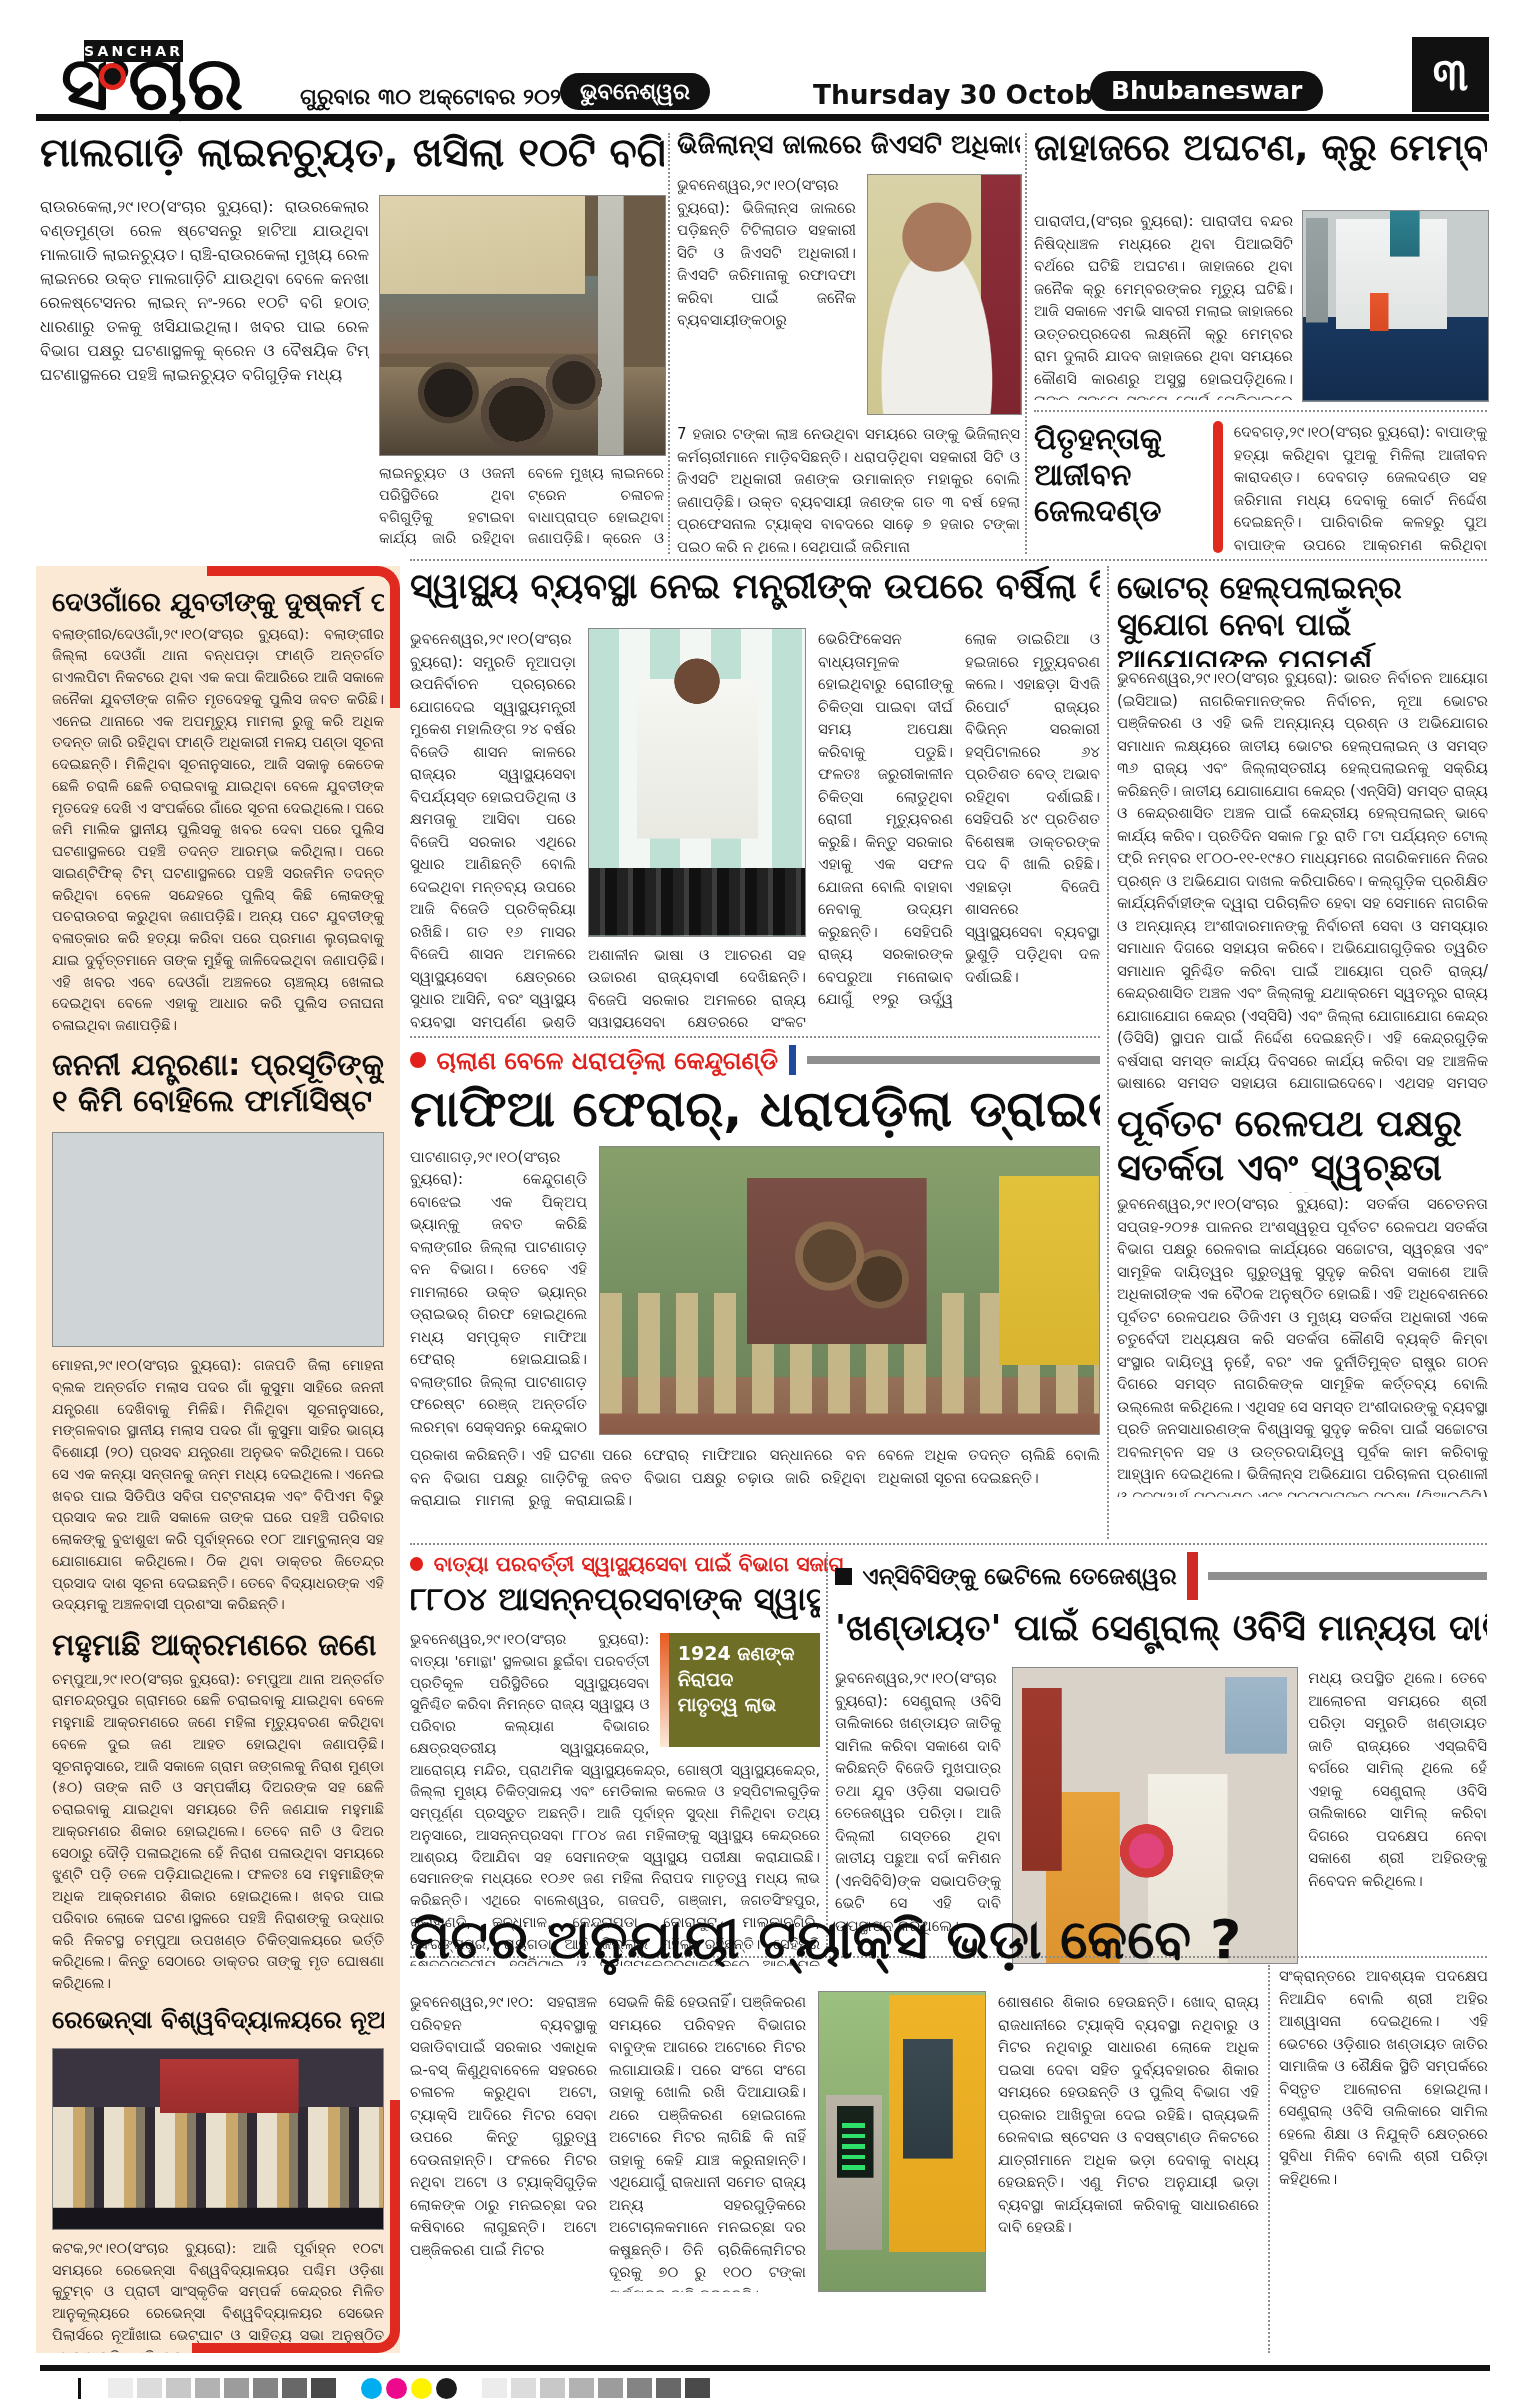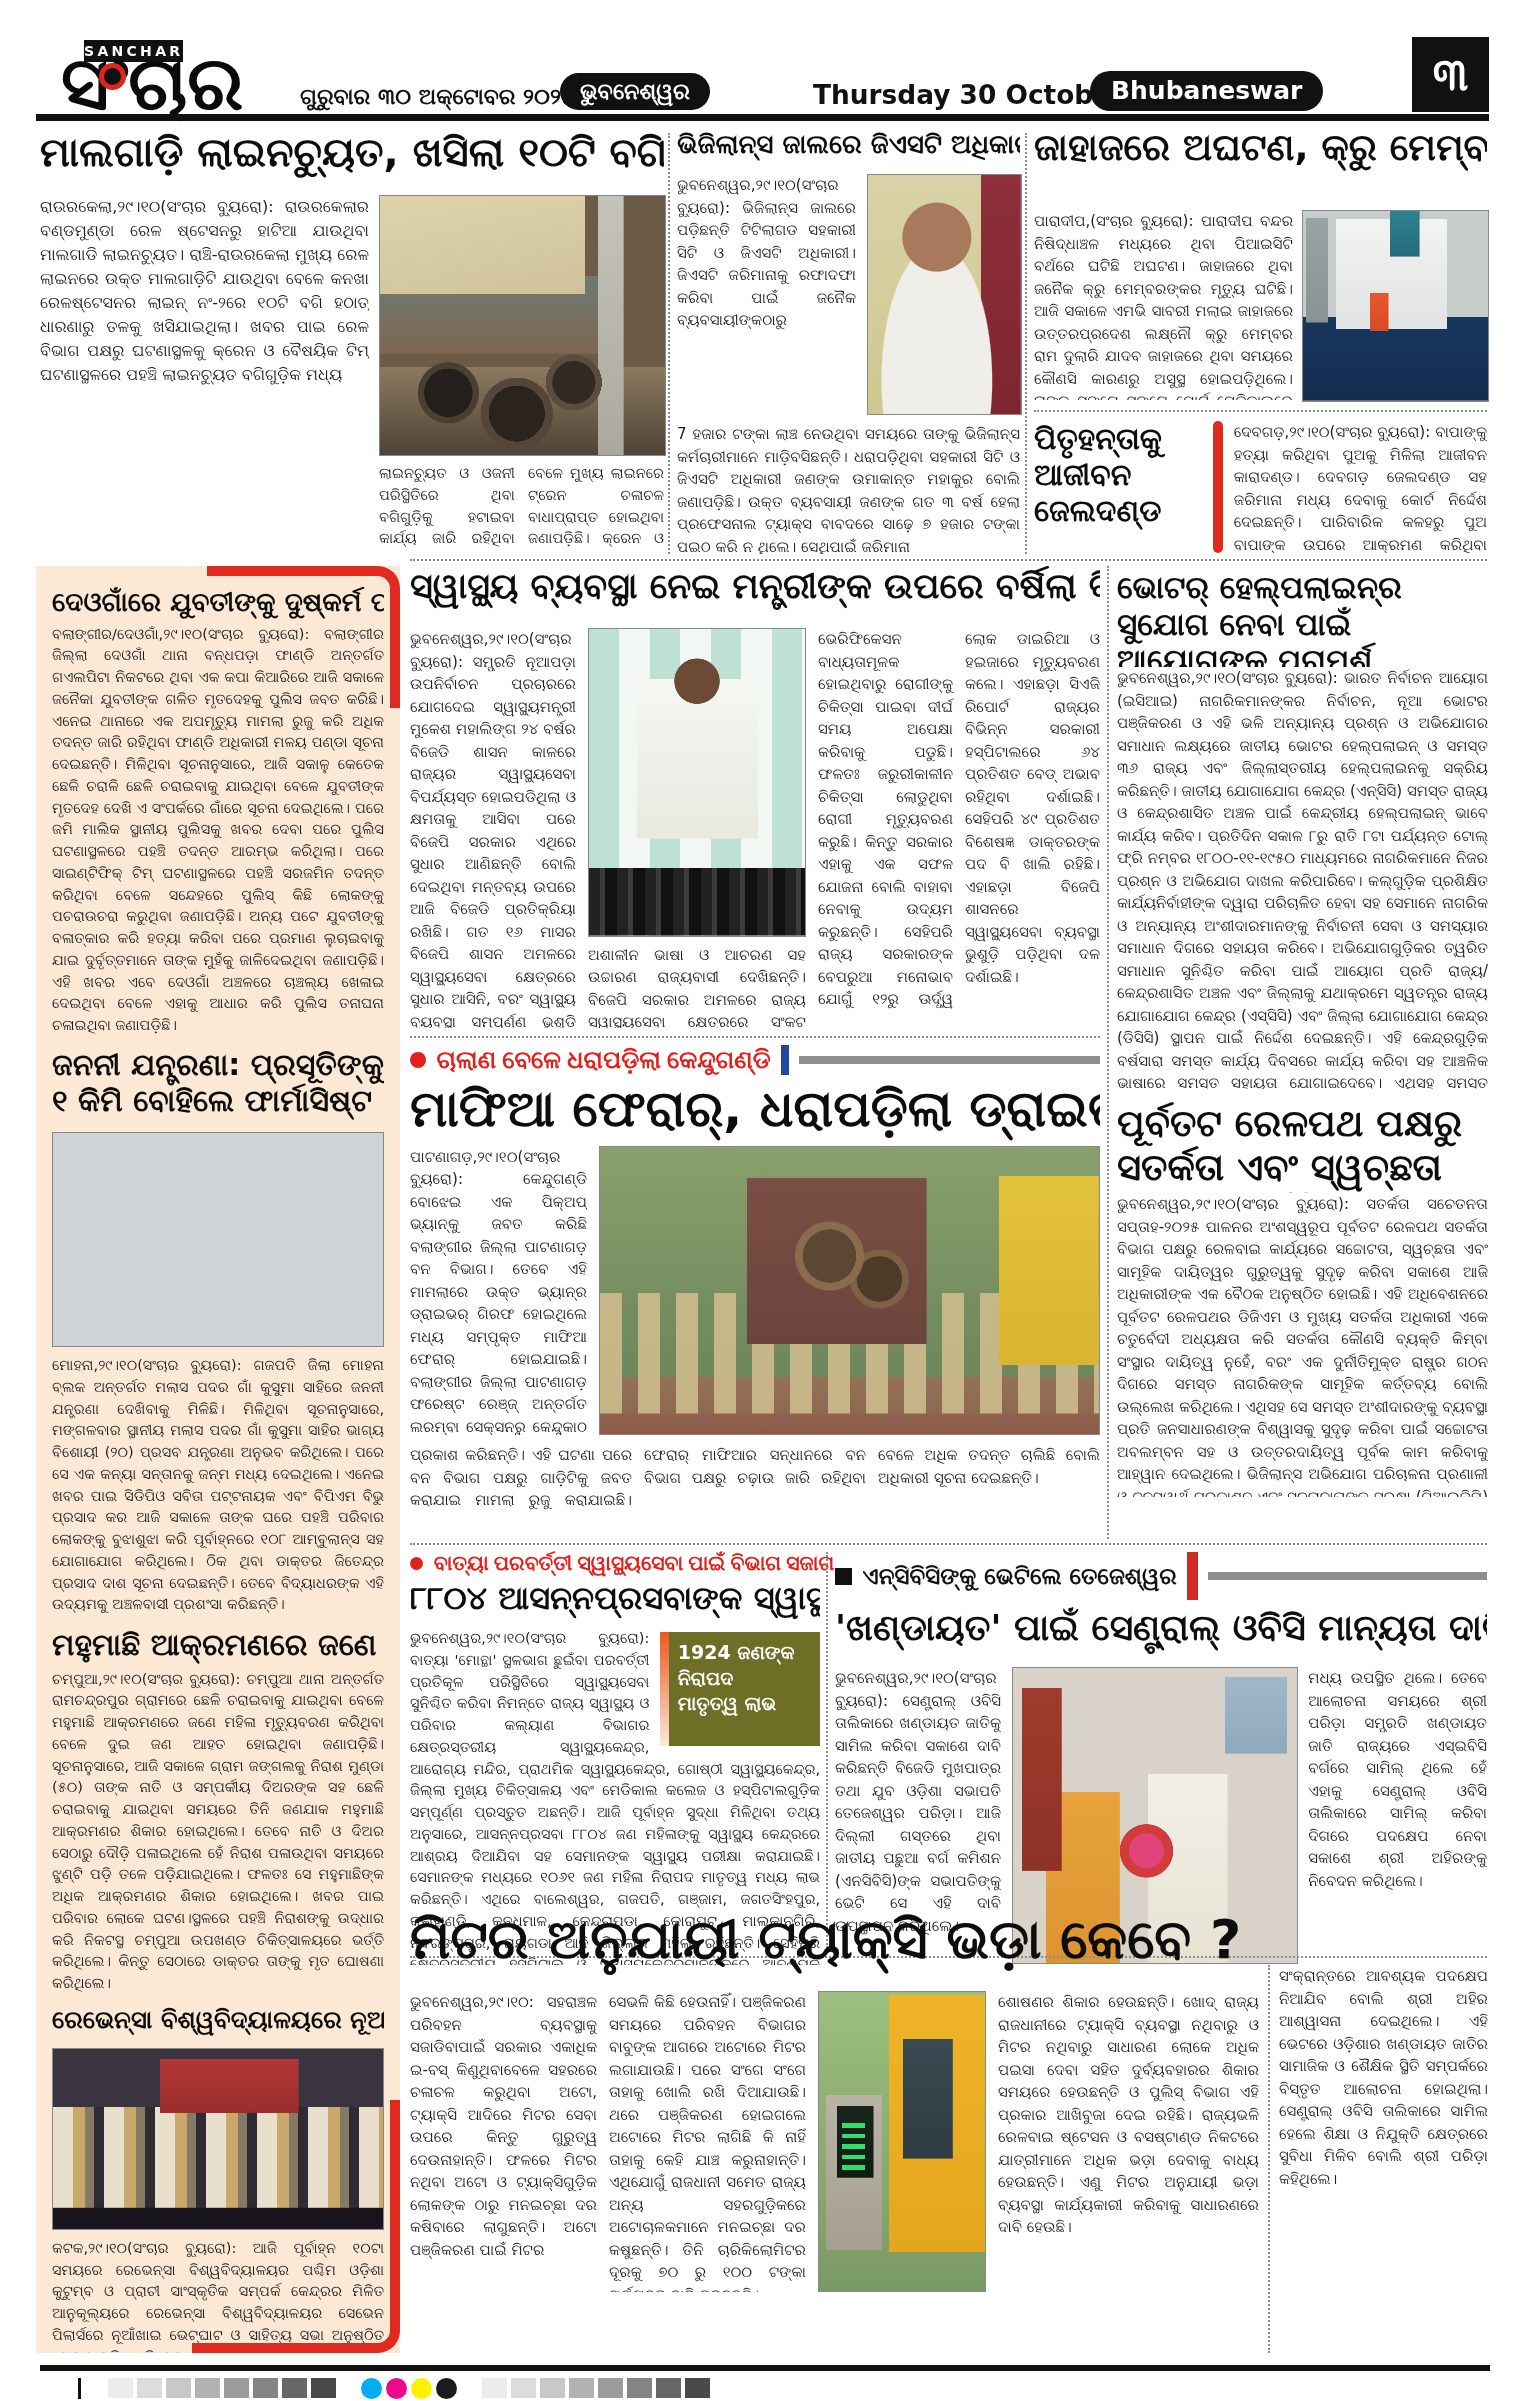--- a/index.html
+++ b/index.html
@@ -78,21 +78,21 @@
   #voter-body{font-size:15px;height:422px;}
   #rwy-hl{font-size:37px;height:91px;margin-top:13.2px;}
   #rwy-body{font-size:15px;height:304px;}
   
   #hdiv-c{left:410px;top:1036px;width:690px;}
   #art-mafia{left:410px;top:1045px;width:690px;height:494px;}
   .kick-row{display:flex;align-items:center;gap:10.6px;}
   .kick-dot{width:16px;height:16px;border-radius:50%;background:#e2211c;flex:none;}
   .kick-sq{width:17px;height:17px;background:#111;flex:none;}
   .kick-txt{font-weight:800;white-space:nowrap;}
-  .kick-red{color:#e2211c;font-family:Liberation Serif, serif;}
+  .kick-red{color:#e2211c;}
   .kick-bluebar{width:7.3px;height:30px;background:#20489c;flex:none;}
   .kick-redbar{width:10.6px;height:48px;background:#cf2b24;flex:none;}
   .kick-gray{flex:1;height:8.6px;background:#8f8f8f;}
   #mafia-kick .kick-txt{font-size:24.4px;}
   #mafia-hl{font-size:50px;height:63px;margin-top:5.3px;}
   #mafia-row{display:flex;gap:12px;height:289px;margin-top:2.6px;}
   #mafia-c1{width:177px;font-size:15px;}
   #mafia-photo{flex:1;}
   #mafia-sub{margin-top:9.2px;height:78px;column-count:3;column-gap:12px;font-size:15px;}
   

